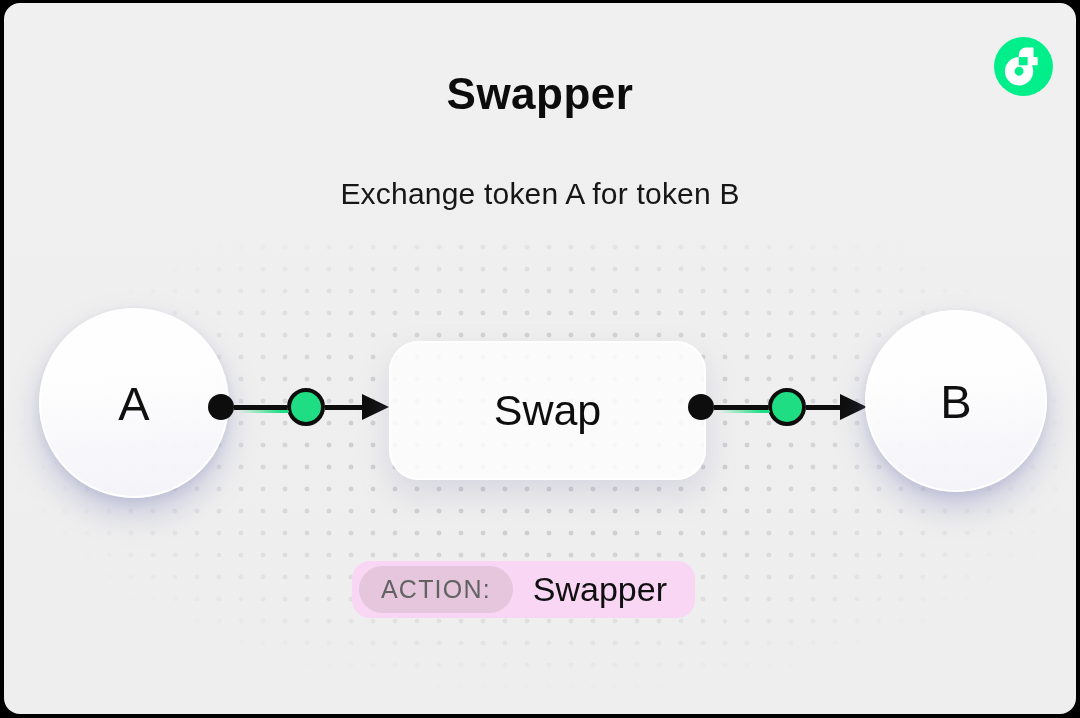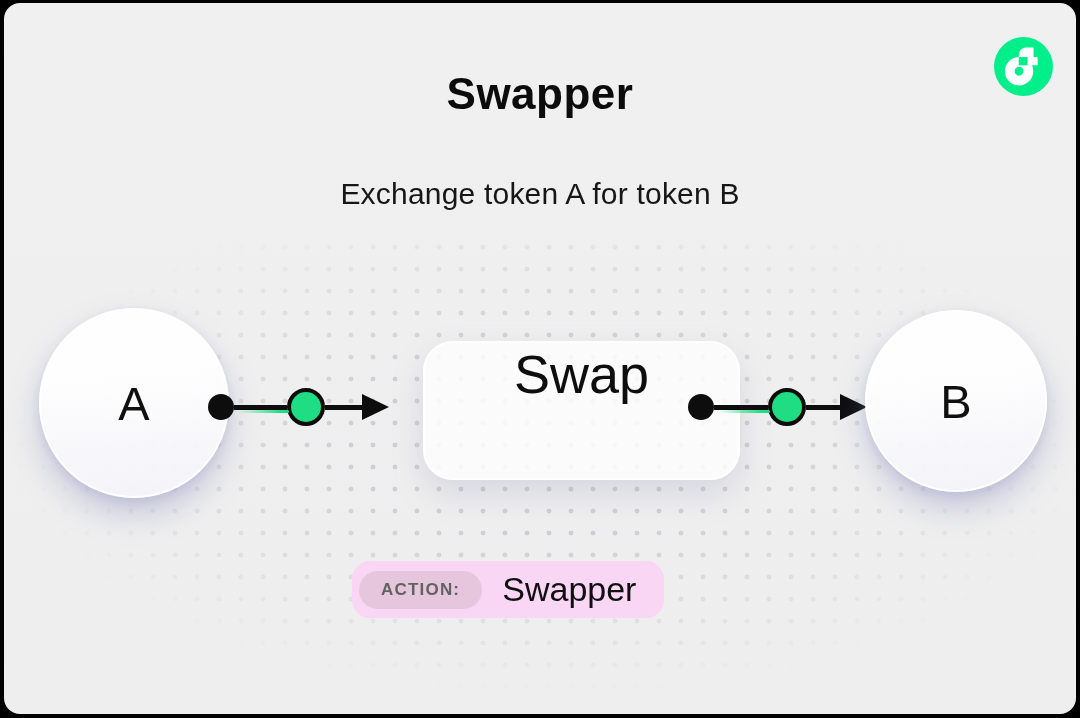--- a/index.html
+++ b/index.html
@@ -43,22 +43,22 @@
     font-size:47px;font-weight:300;color:#101010;
   }
   .circle-a{left:35px;top:305px;width:186px;height:186px;}
   .circle-b{left:861px;top:307px;width:178px;height:178px;}
 
   .swap-box{
     position:absolute;left:385px;top:338px;width:313px;height:135px;
     background:rgba(253,253,254,.86);
     border:2px solid #ffffff;border-radius:30px;
     box-shadow:0 14px 30px rgba(146,148,186,.25);
-    display:flex;align-items:flex-start;justify-content:center;
-    font-size:54px;font-weight:400;color:#0e0e0e;margin-left:34px;
+    display:flex;align-items:center;justify-content:center;
+    font-size:43px;font-weight:400;color:#0e0e0e;
   }
 
   .connector{position:absolute;top:385px;height:38px;display:flex;align-items:center;}
   .connector-left{left:204px;width:182px;}
   .connector-right{left:684px;width:178px;}
   .node-dot{width:26px;height:26px;border-radius:50%;background:#0d0d0d;flex:none;}
   .wire{height:5px;background:#0d0d0d;flex:none;position:relative;}
   .wire.green-tint::after{
     content:"";position:absolute;left:8%;right:-2px;bottom:-3px;height:3px;border-radius:2px;
     background:linear-gradient(90deg,rgba(30,221,130,0) 0%,#1edd82 85%);
@@ -73,21 +73,21 @@
     border-left:27px solid #0d0d0d;
   }
 
   .action-badge{
     position:absolute;left:348px;top:558px;height:57px;
     display:inline-flex;align-items:center;gap:20px;
     background:#f8d6f4;border-radius:18px;padding:0 28px 0 7px;
   }
   .action-badge .label-pill{
     background:#e5c6dd;color:#626262;border-radius:999px;
-    padding:9px 22px;font-size:17px;font-weight:700;letter-spacing:1.2px;
+    padding:9px 22px;font-size:25px;font-weight:400;letter-spacing:1.2px;
   }
   .action-badge .value{font-size:34px;font-weight:400;color:#101010;}
 </style>
 </head>
 <body>
 
 <div class="frame">
   <div class="card">
 
     <div class="dots"></div>

